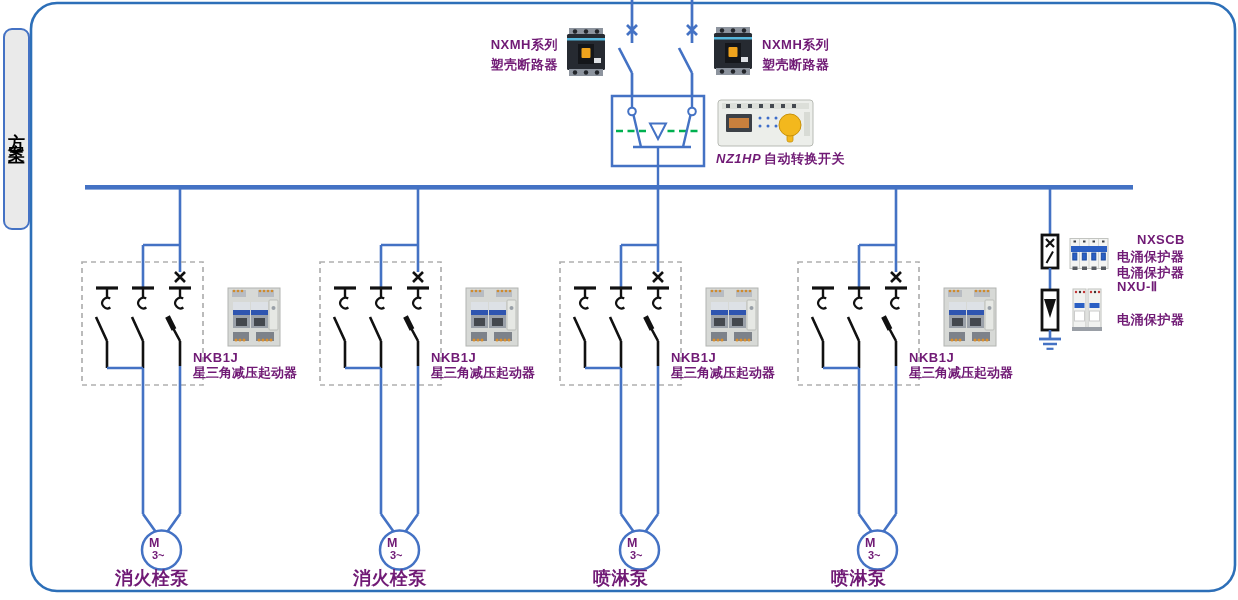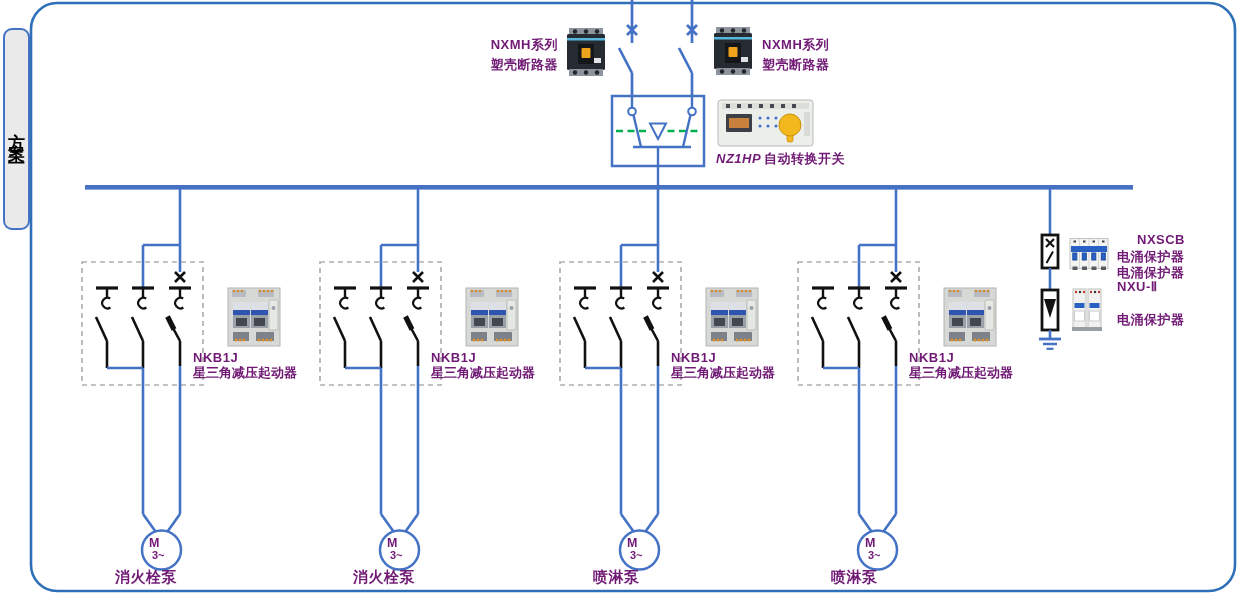--- a/index.html
+++ b/index.html
@@ -8,21 +8,21 @@
   svg{position:absolute;left:0;top:0;}
   .lbl{position:absolute;font-weight:bold;font-size:13px;color:#701a75;white-space:nowrap;
        letter-spacing:.5px;line-height:1.1;}
   .r{text-align:right;}
   .c{text-align:left;}
   #scheme-tab{position:absolute;left:3px;top:28px;width:27px;height:202px;
       background:#eaeaea;border:2px solid #4472c4;border-radius:9px;box-sizing:border-box;
       display:flex;align-items:center;justify-content:center;}
   #scheme-tab .vtxt{writing-mode:vertical-rl;text-orientation:upright;font-weight:bold;
       font-size:17px;color:#000;letter-spacing:9px;margin-top:8px;}
-  .pump{font-size:15px;}
+  .pump{font-size:18px;}
   .mot{font-size:12.5px;letter-spacing:0;}
   .mot2{font-size:11px;letter-spacing:0;}
 </style>
 </head>
 <body>
 
 <div id="canvas">
 
 <svg width="1238" height="600" viewBox="0 0 1238 600">
   <defs>

